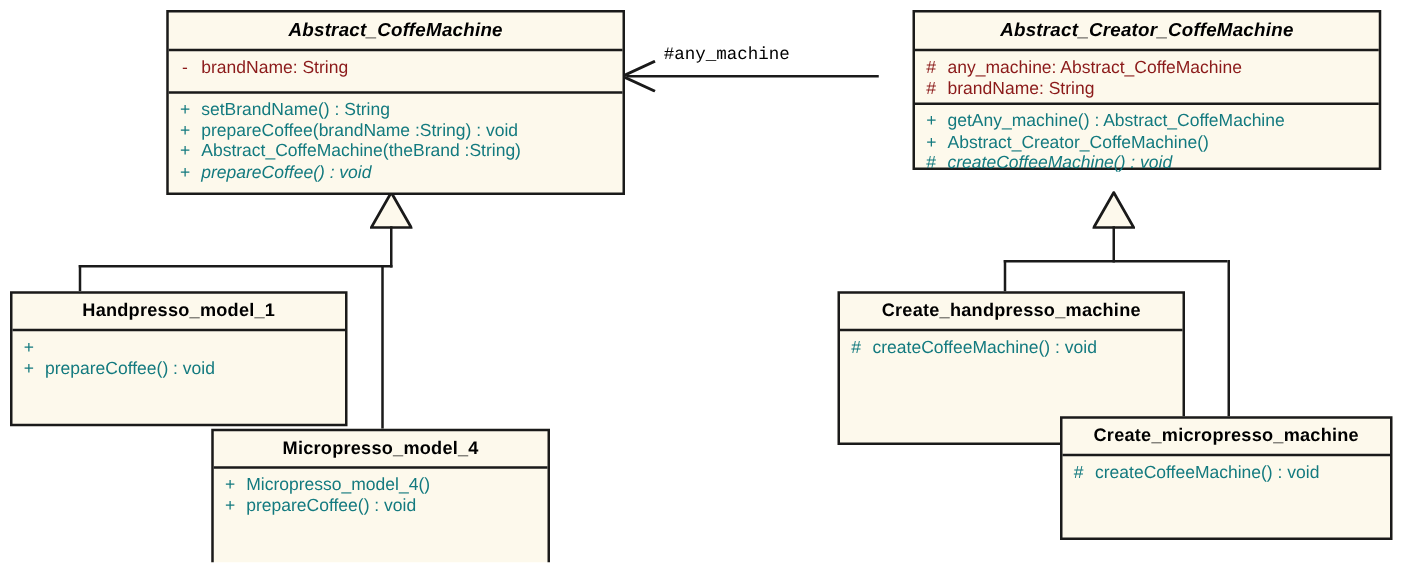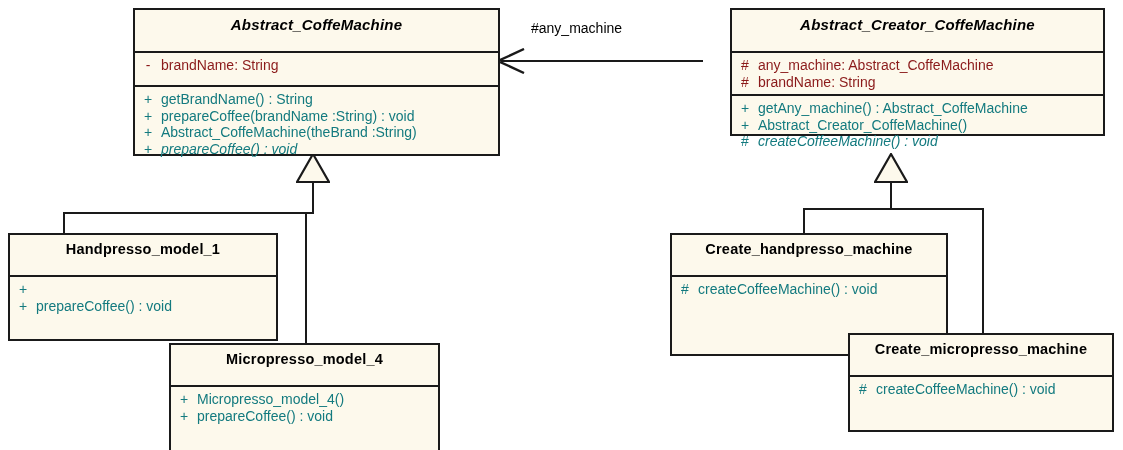--- a/index.html
+++ b/index.html
@@ -24,21 +24,21 @@
     border: 2px solid #1a1a1a;
   }
   .uml-title {
     box-sizing: border-box;
     width: 100%;
     text-align: center;
     font-weight: bold;
     color: #000000;
     font-size: 14.5px;
     letter-spacing: 0.2px;
-    padding: 6px 4px 18px 4px;
+    padding: 6px 4px 6px 4px;
     white-space: nowrap;
   }
   .uml-title.abstract {
     font-style: italic;
     font-size: 15px;
   }
   .uml-sep {
     width: 100%;
     height: 0;
     border-top: 2px solid #1a1a1a;
@@ -103,21 +103,21 @@
 </style>
 </head>
 <body>
 
 <div id="canvas">
 
   <div class="edge-h" style="left:501px; top:60px; width:202px;"></div>
   <svg class="assoc-arrow" style="left:496px; top:48px; width:30px; height:26px;" viewBox="0 0 30 26">
     <polyline points="28,1 2,13 28,25" fill="none" stroke="#1a1a1a" stroke-width="2.4"></polyline>
   </svg>
-  <div class="assoc-label" style="left:531px; top:20px;">#any_machine</div>
+  <div class="assoc-label" style="left:531px; top:36px;font-family:Liberation Mono, monospace;">#any_machine</div>
 
   <svg class="gen-triangle" style="left:296px; top:153px; width:34px; height:30px;" viewBox="0 0 34 30">
     <polygon points="17,1 33,29 1,29" fill="#fdf9ec" stroke="#1a1a1a" stroke-width="2.2"></polygon>
   </svg>
   <div class="edge-v" style="left:312px; top:181px; height:33px;"></div>
   <div class="edge-h" style="left:63px; top:212px; width:251px;"></div>
   <div class="edge-v" style="left:63px; top:212px; height:21px;"></div>
   <div class="edge-v" style="left:305px; top:212px; height:131px;"></div>
 
   <svg class="gen-triangle" style="left:874px; top:153px; width:34px; height:30px;" viewBox="0 0 34 30">
@@ -134,21 +134,21 @@
     <div class="uml-compartment" style="height:32px;">
       <div class="uml-row attr">
         <span class="uml-vis">-</span>
         <span class="uml-text">brandName:  String</span>
       </div>
     </div>
     <div class="uml-sep"></div>
     <div class="uml-compartment">
       <div class="uml-row meth">
         <span class="uml-vis">+</span>
-        <span class="uml-text">getBrandName() : String</span>
+        <span class="uml-text">setBrandName() : String</span>
       </div>
       <div class="uml-row meth">
         <span class="uml-vis">+</span>
         <span class="uml-text">prepareCoffee(brandName :String) : void</span>
       </div>
       <div class="uml-row meth">
         <span class="uml-vis">+</span>
         <span class="uml-text">Abstract_CoffeMachine(theBrand :String)</span>
       </div>
       <div class="uml-row meth abstract-member">

